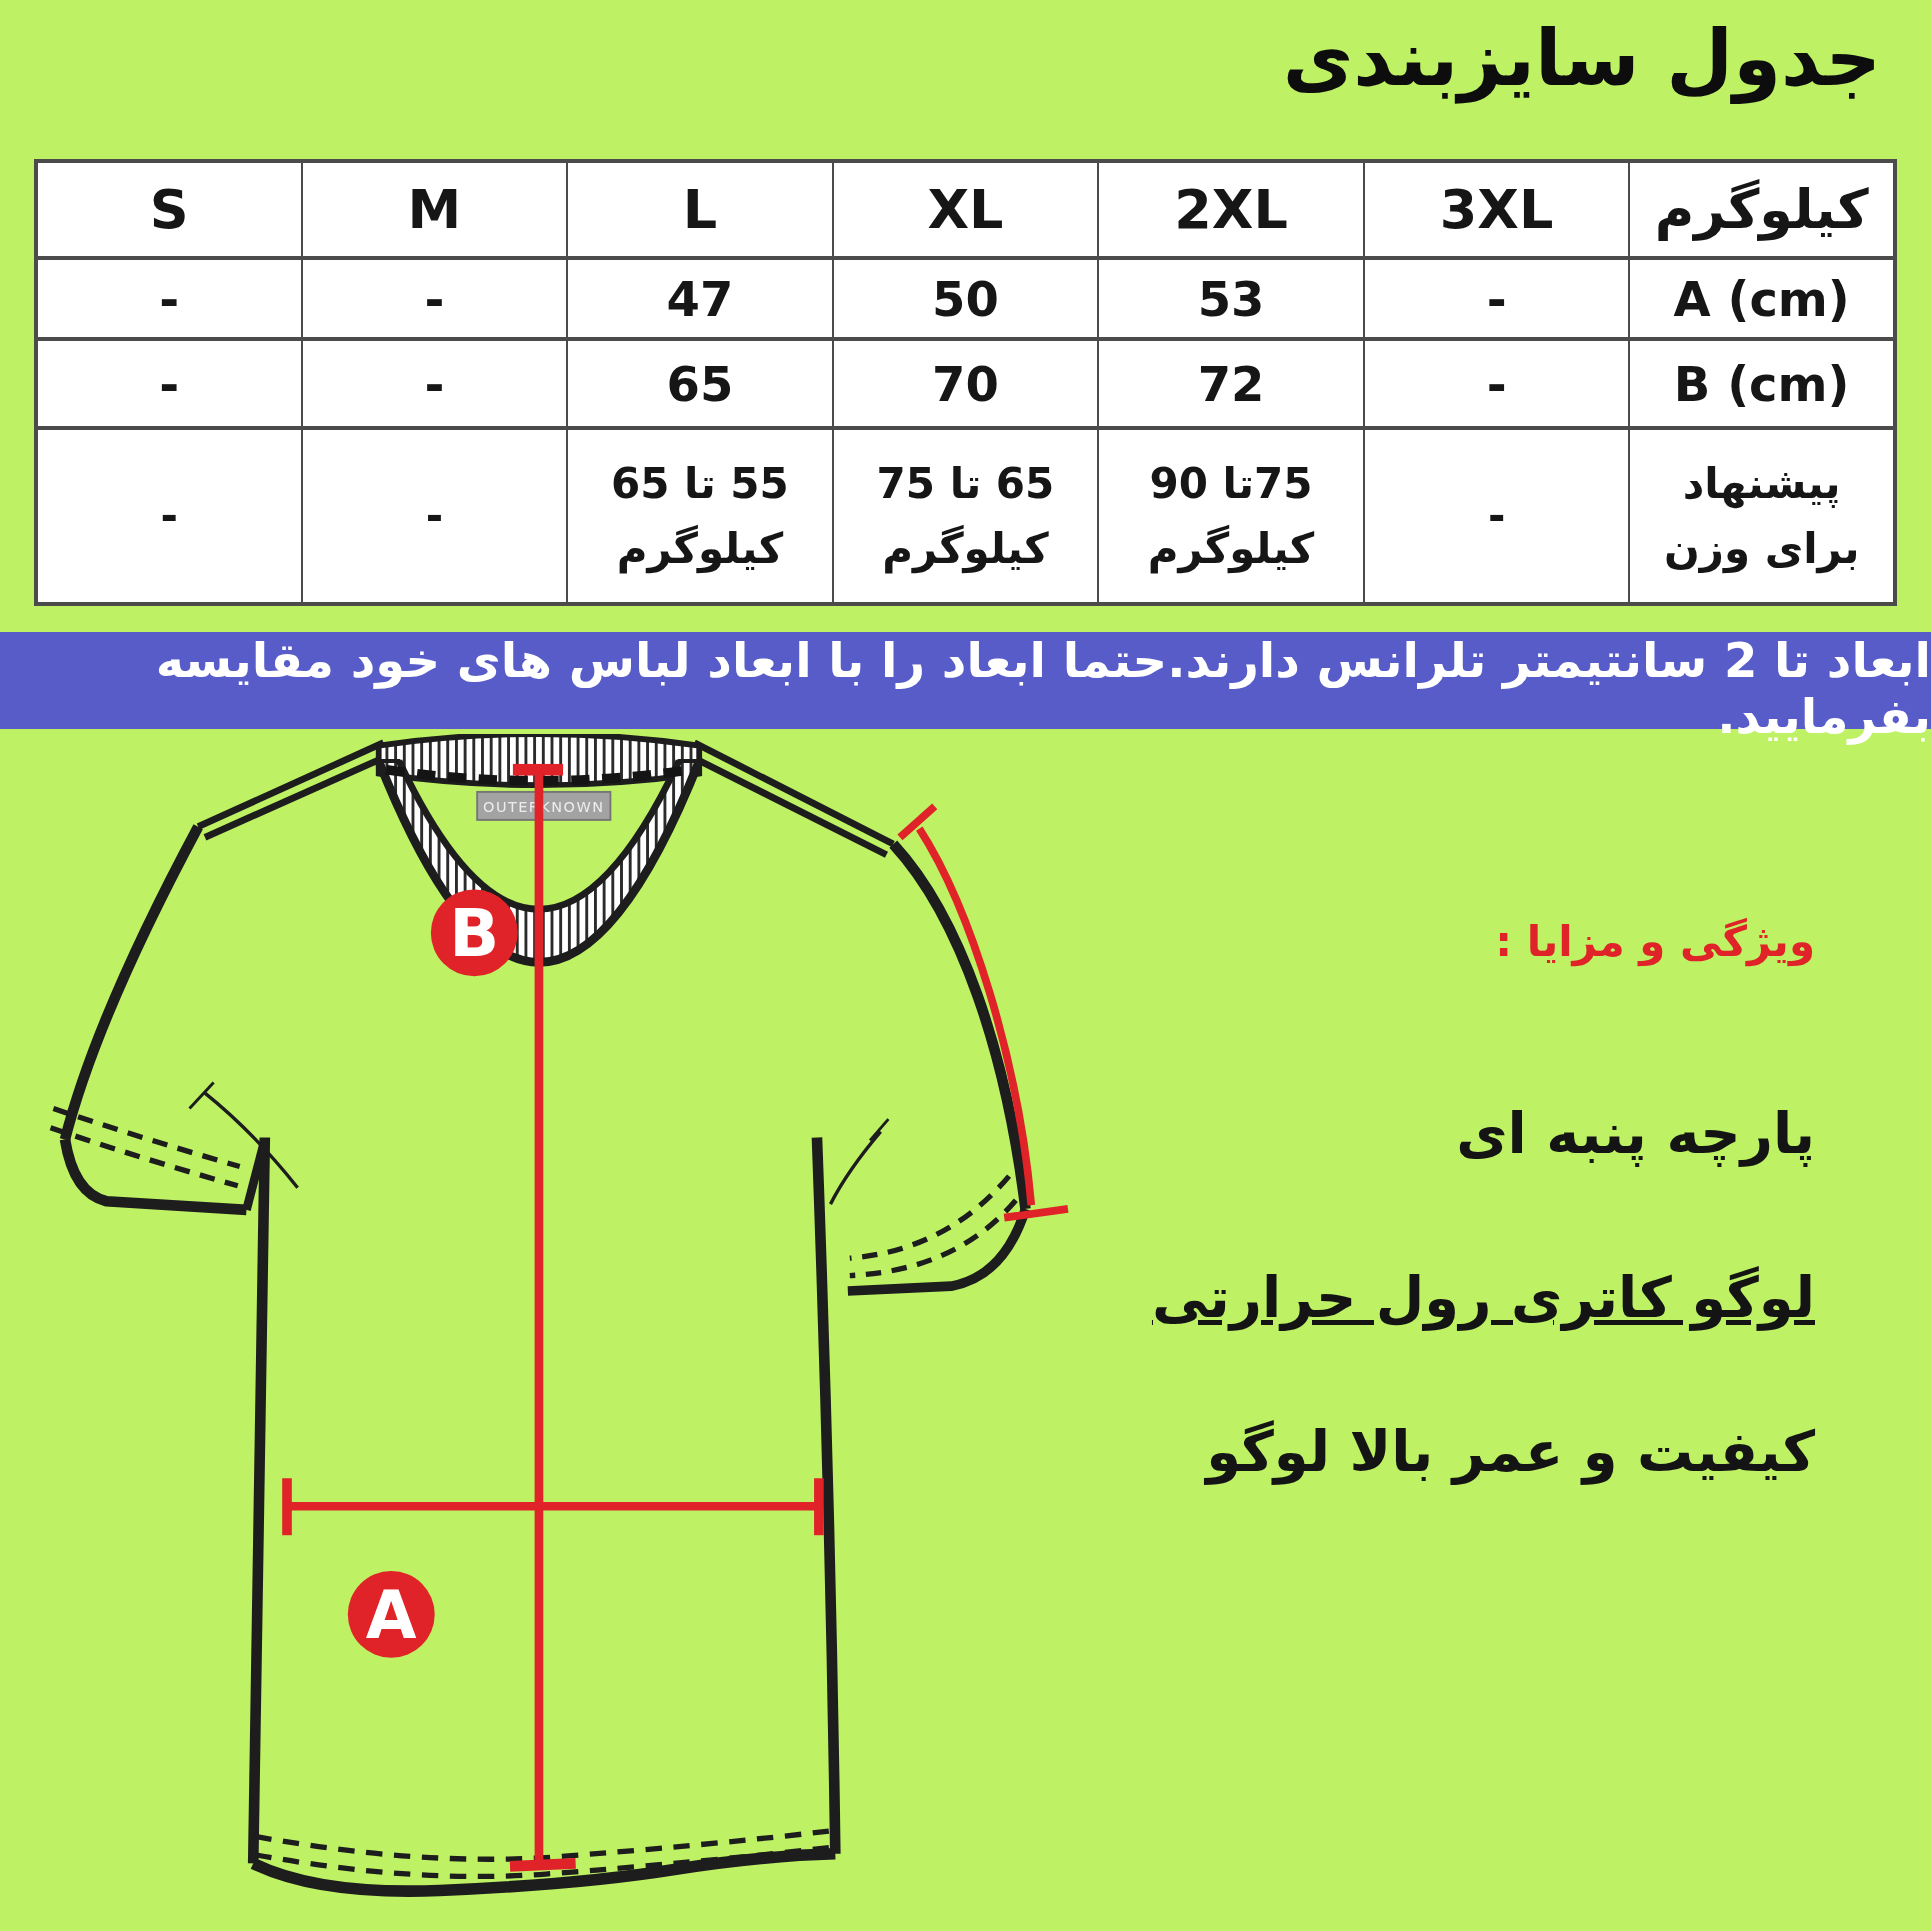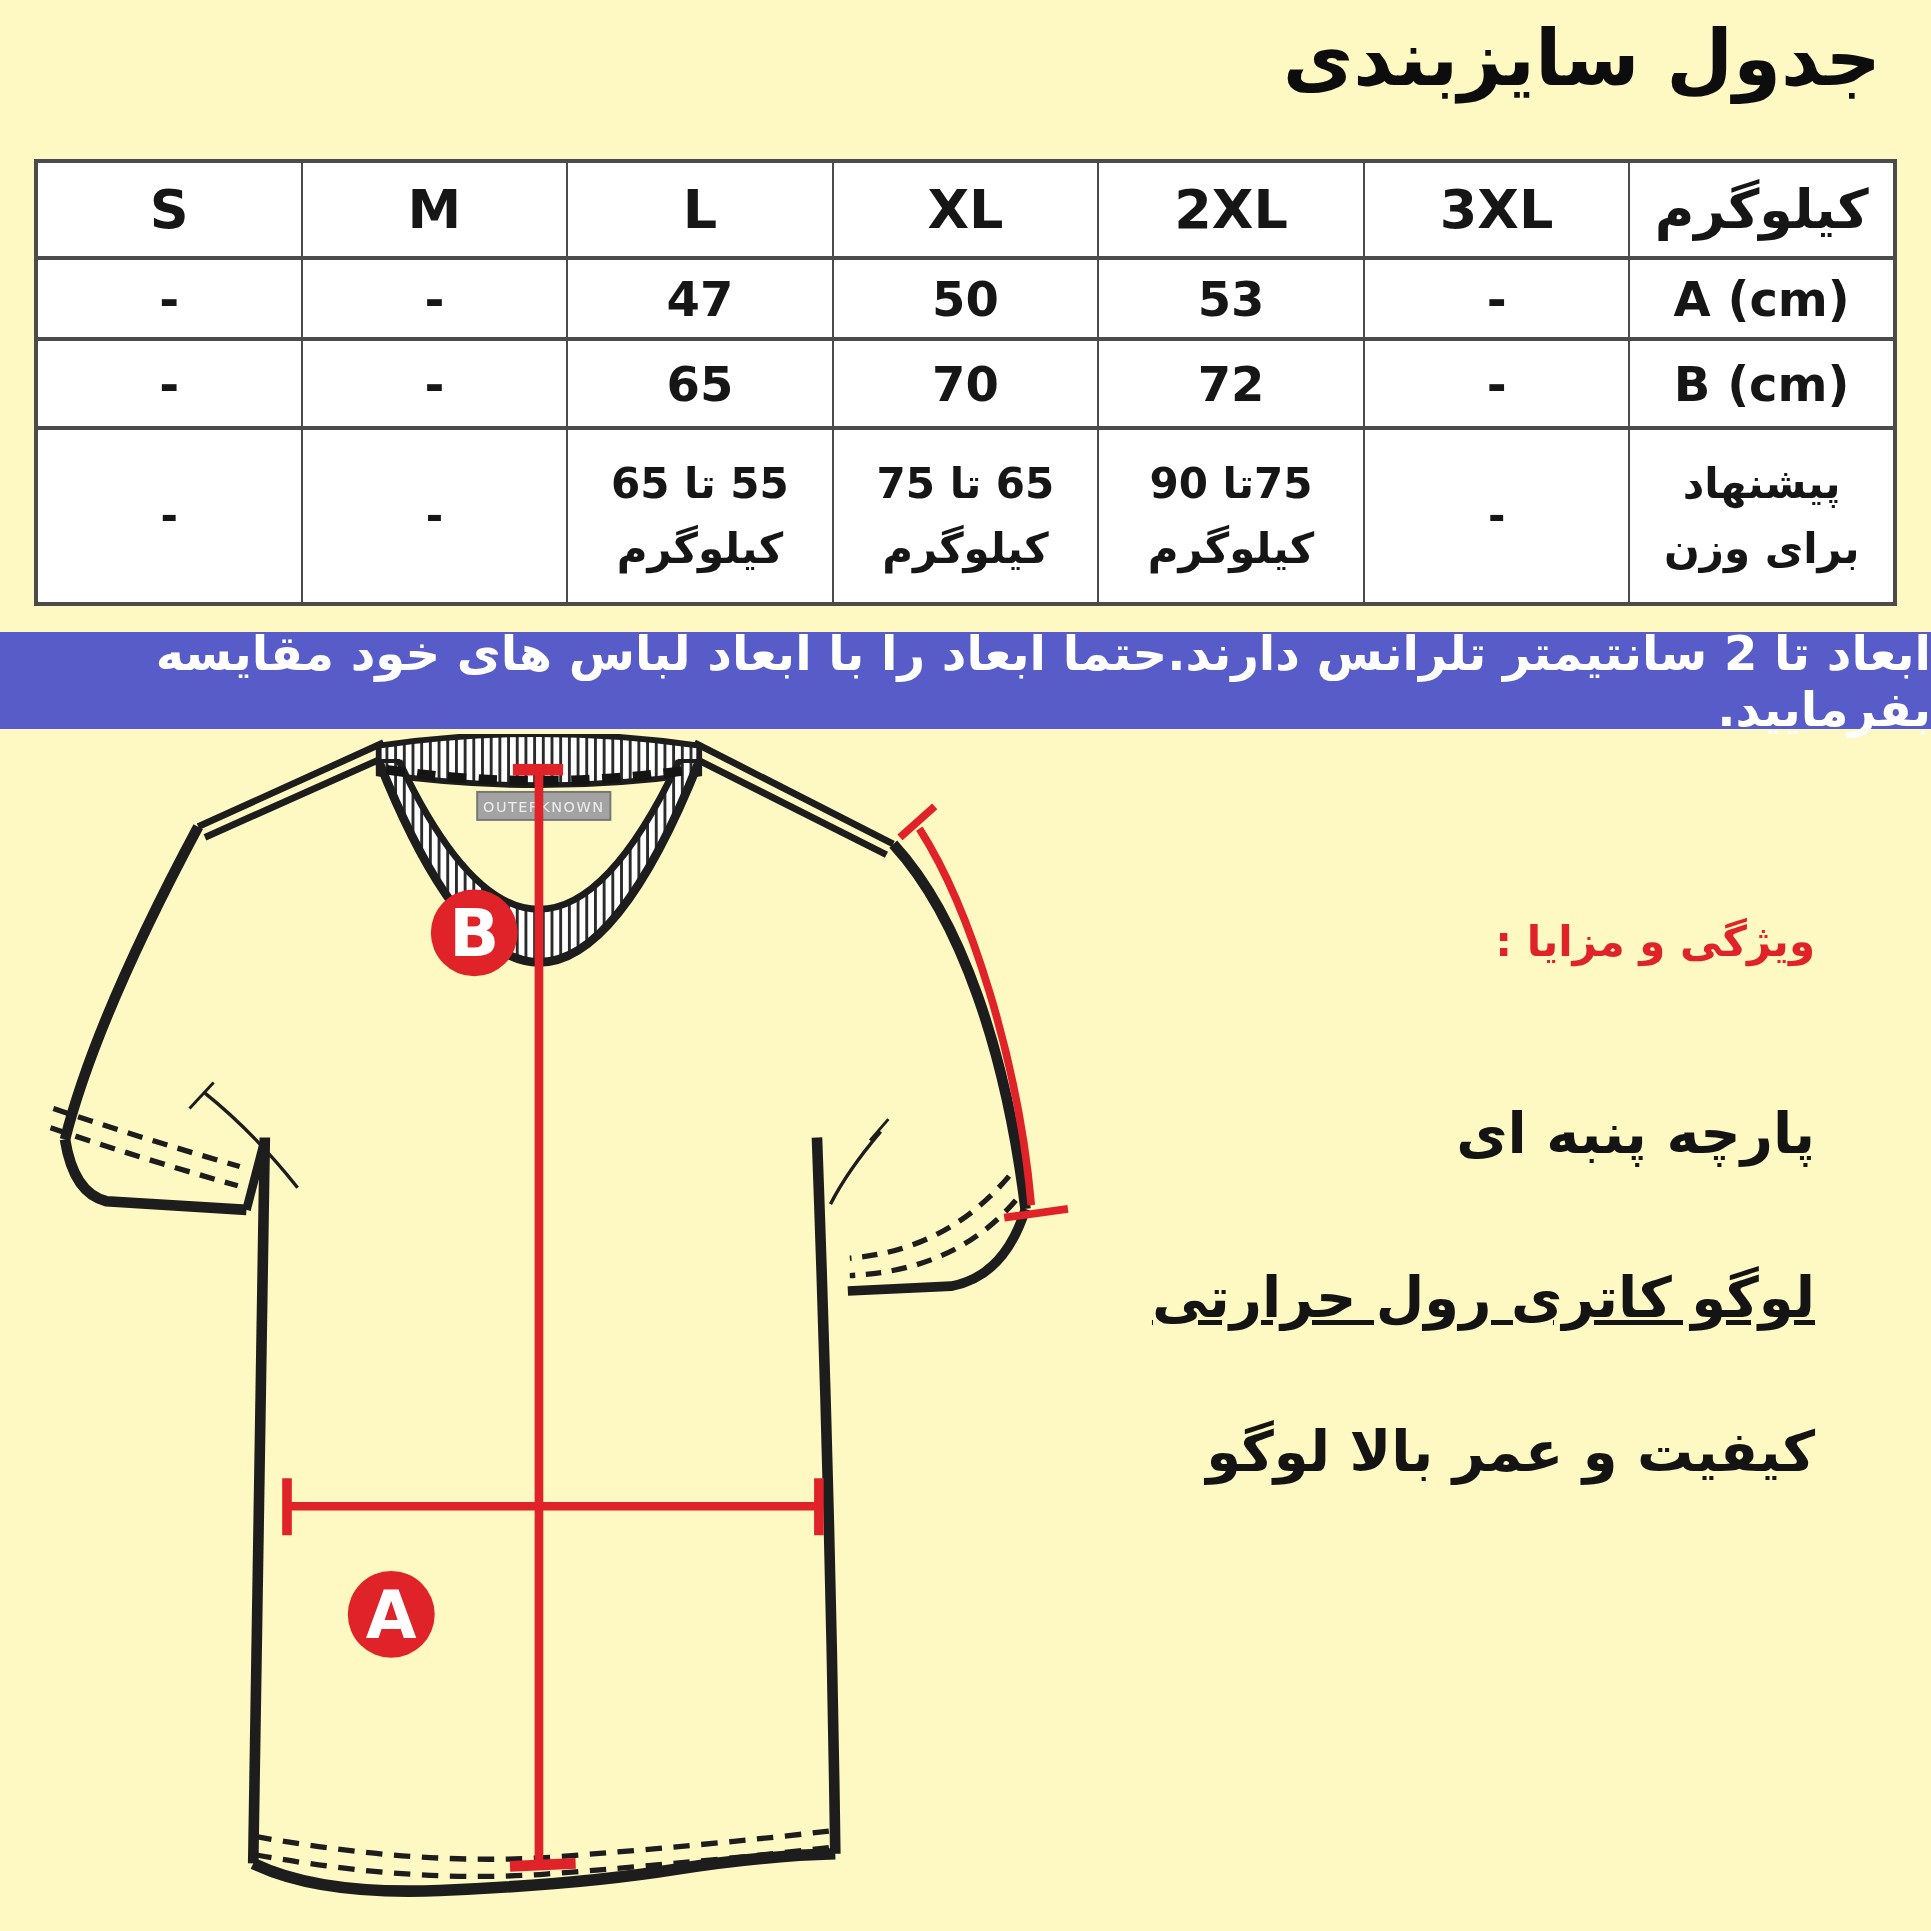--- a/index.html
+++ b/index.html
@@ -1,31 +1,31 @@
 <!DOCTYPE html>
 <html lang="fa"><head>
 <meta charset="utf-8">
 <style>
   html,body{margin:0;padding:0;background:#ffffff;}
-  #page{position:relative;width:1931px;height:1931px;background:#fef9c3;overflow:hidden;
+  #page{position:relative;width:1931px;height:1931px;background:#bef264;overflow:hidden;
         font-family:"DejaVu Sans",sans-serif;color:#111;}
   
   #title{position:absolute;top:13.5px;right:50px;font-size:77px;font-weight:bold;direction:rtl;color:#0d0d0d;}
   
   #size-table{position:absolute;top:159px;left:34px;width:1863px;border-collapse:collapse;table-layout:fixed;direction:ltr;}
   #size-table td,#size-table th{border:2.9px solid #4b4b4b;border-top-width:4.8px;border-bottom-width:4.8px;
       text-align:center;vertical-align:middle;direction:rtl;font-weight:bold;color:#161616;background:#fff;padding:0 5.8px;}
   #size-table{border:4.8px solid #4b4b4b;}
   #size-table tr.hdr th{height:93px;font-size:54px;}
   #size-table tr.rA td{height:77px;font-size:48px;}
   #size-table tr.rB td{height:85px;font-size:48px;}
   #size-table tr.rW td{height:172px;font-size:42px;line-height:1.55;white-space:pre-line;}
   
   #banner{position:absolute;top:632px;left:0;width:1931px;height:97px;background:#575cc9;
-      color:#ffffff;font-weight:bold;font-size:48px;direction:rtl;display:flex;align-items:center;justify-content:center;}
+      color:#ffffff;font-weight:bold;font-size:48px;direction:rtl;display:flex;justify-content:center;}
   
   .feat{position:absolute;left:1139px;width:676px;text-align:right;direction:rtl;font-weight:bold;}
   #feat-heading{top:917px;font-size:42px;color:#e02328;}
   .feat-item{font-size:56px;color:#141414;}
   #feat-0{top:1101px;} #feat-1{top:1265px;text-decoration:underline;} #feat-2{top:1419px;} #feat-3{top:1550px;}
   
   #shirt{position:absolute;left:0;top:734px;}
   .svg-letter{font-family:"DejaVu Sans",sans-serif;font-weight:bold;fill:#ffffff;}
 </style>
 </head>

